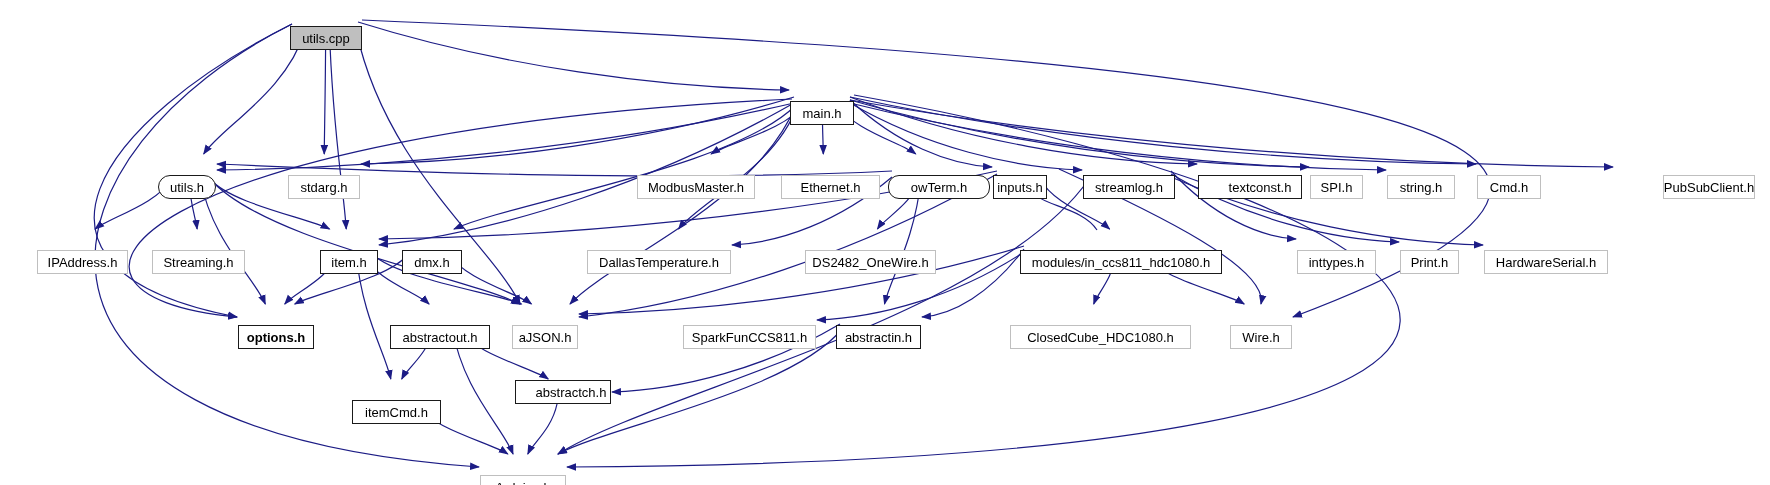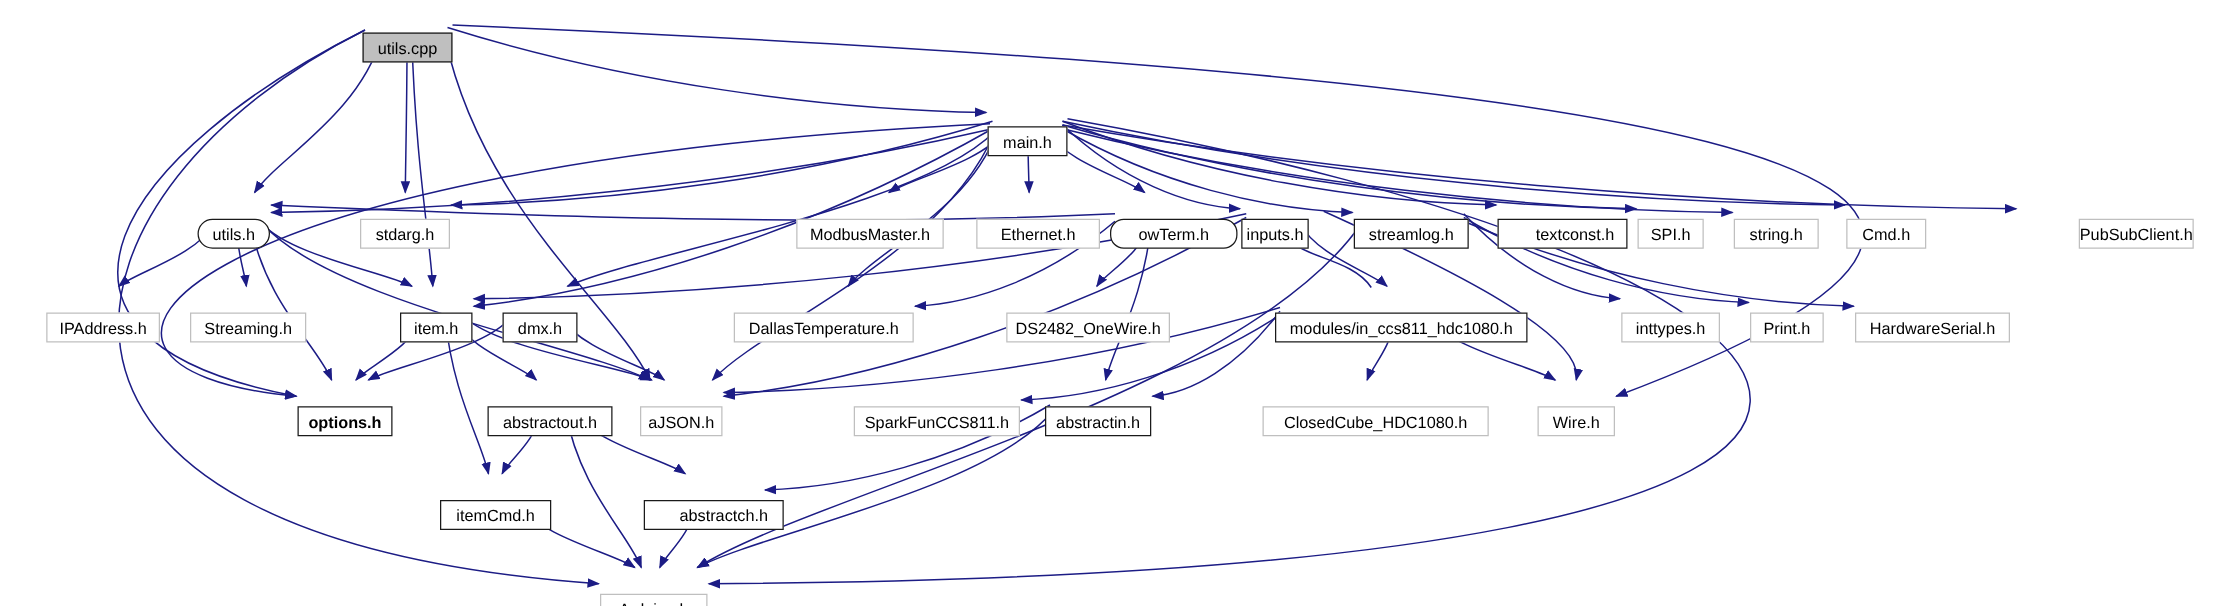--- a/index.html
+++ b/index.html
@@ -129,16 +129,16 @@
       <div class="node external" style="left: 1400px; top: 230px; width: 59px;">Print.h</div>
       <div class="node external" style="left: 1484px; top: 230px; width: 124px;">HardwareSerial.h</div>
       <div class="node internal" style="left: 238px; top: 305px; width: 76px; font-weight: bold;">options.h</div>
       <div class="node internal" style="left: 390px; top: 305px; width: 100px;">abstractout.h</div>
       <div class="node external" style="left: 512px; top: 305px; width: 66px;">aJSON.h</div>
       <div class="node external" style="left: 683px; top: 305px; width: 133px;">SparkFunCCS811.h</div>
       <div class="node internal" style="left: 836px; top: 305px; width: 85px;">abstractin.h</div>
       <div class="node external" style="left: 1010px; top: 305px; width: 181px;">ClosedCube_HDC1080.h</div>
       <div class="node external" style="left: 1230px; top: 305px; width: 62px;">Wire.h</div>
       <div class="node internal" style="left: 352px; top: 380px; width: 89px;">itemCmd.h</div>
-      <div class="node internal" style="left: 515px; top: 380px; width: 112px; padding-left: 16px;">abstractch.h</div>
+      <div class="node internal" style="left: 515px; top: 360px; width: 96px; padding-left: 16px;">abstractch.h</div>
       <div class="node external" style="left: 480px; top: 455px; width: 86px;">Arduino.h</div>
     </div>
 </div>
 
 </body></html>

